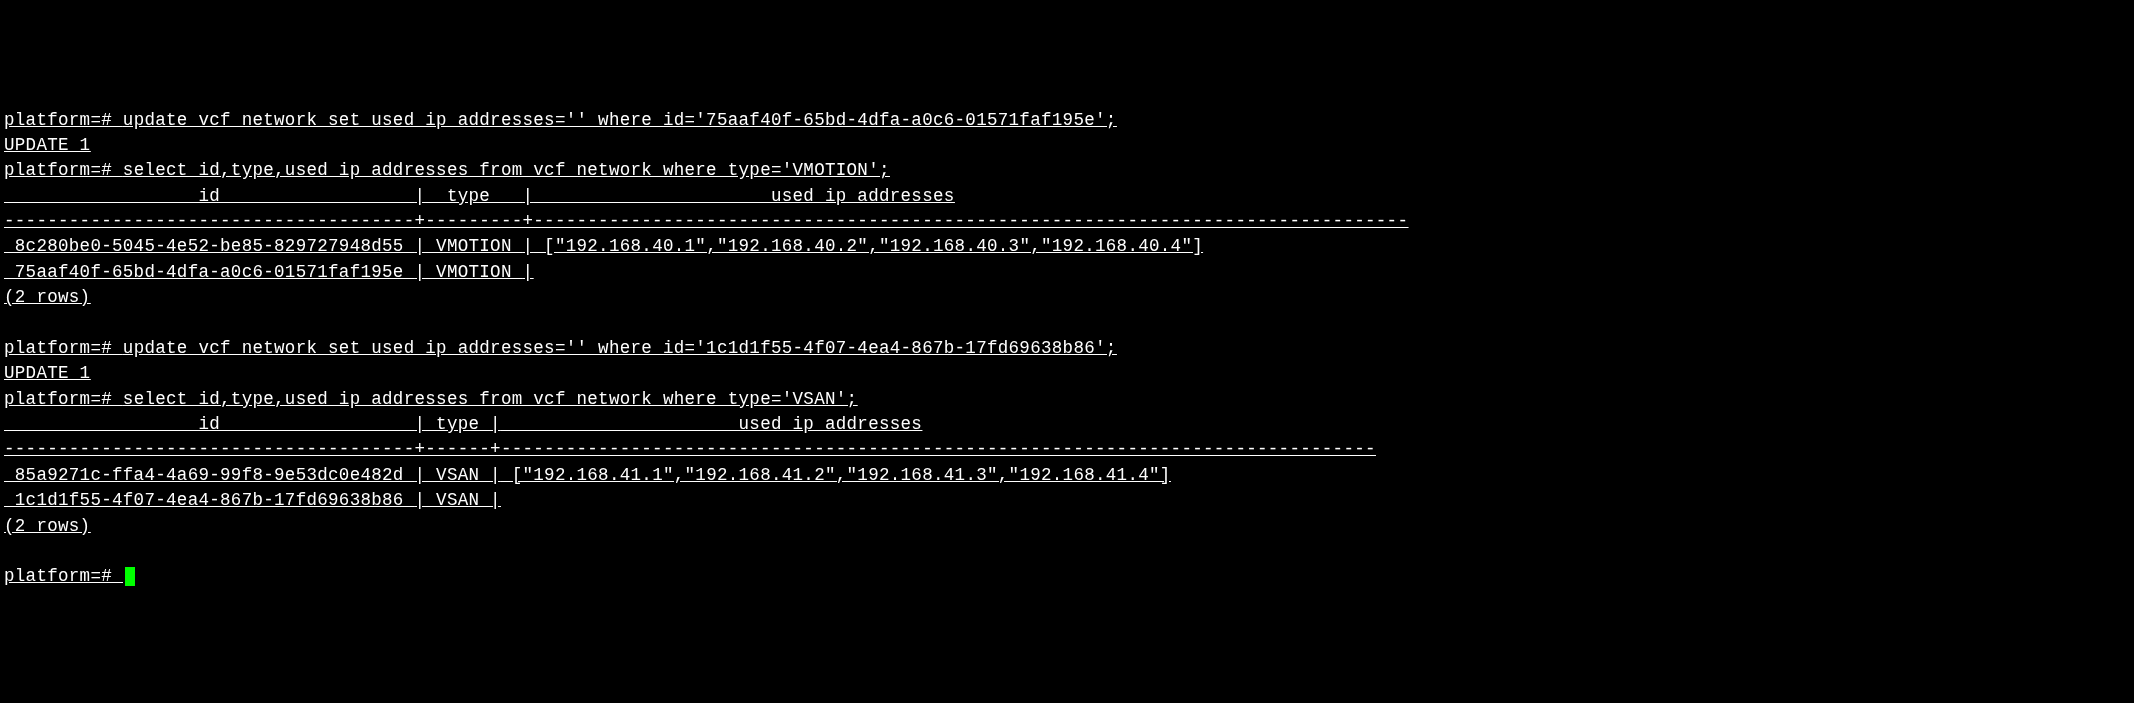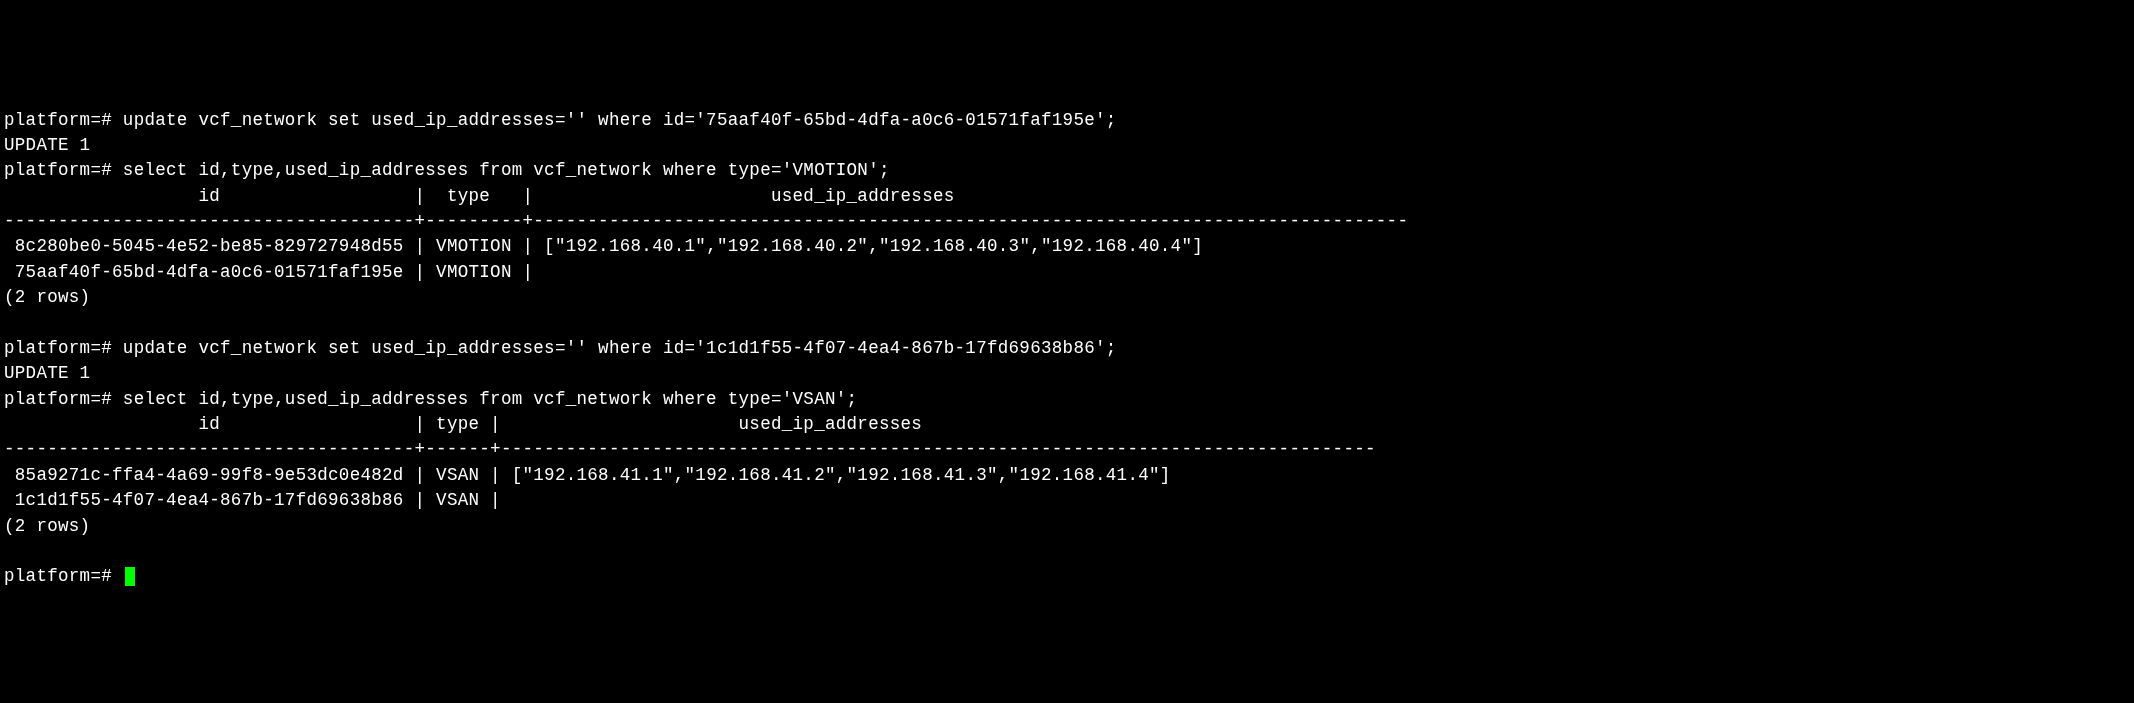--- a/index.html
+++ b/index.html
@@ -1,18 +1,19 @@
 <!DOCTYPE html>
 <html><head>
   <meta charset="utf-8">
   <style>
     * {
       margin: 0;
       padding: 0;
       box-sizing: border-box;
+      text-decoration: underline;
     }
     body {
       background-color: #000000;
       color: #ffffff;
       font-family: 'Courier New', Consolas, monospace;
       font-size: 17.5px;
       line-height: 1.45;
       padding: 6px 4px;
       white-space: pre;
       letter-spacing: 0.3px;

